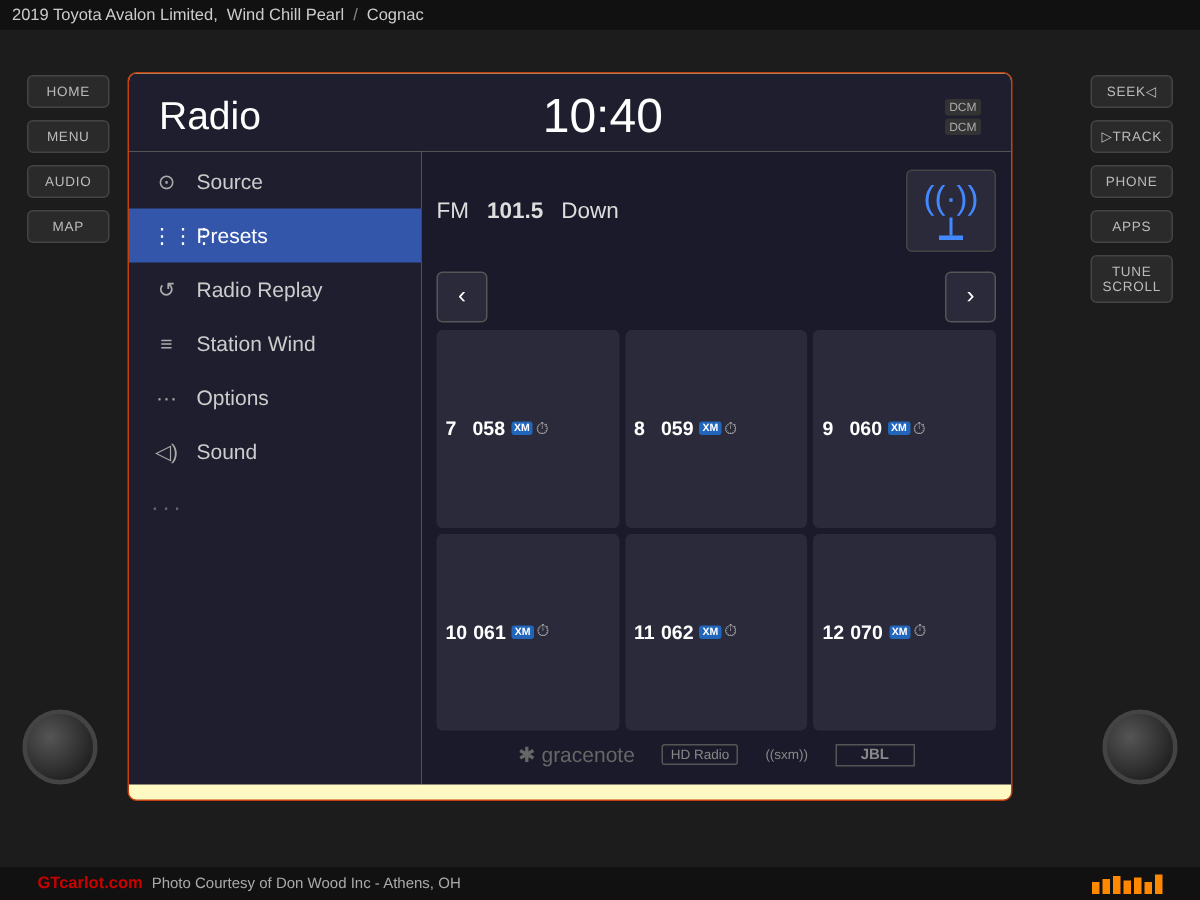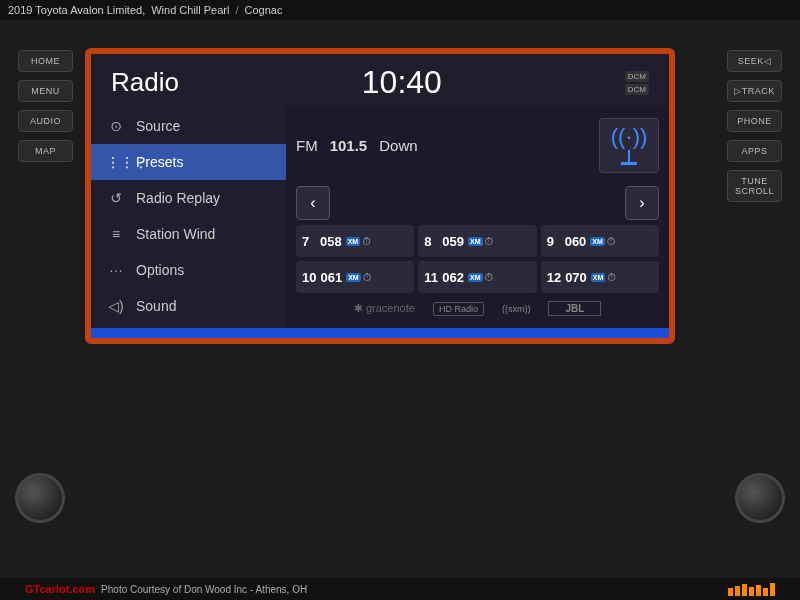--- a/index.html
+++ b/index.html
@@ -15,21 +15,20 @@
     
     #top-caption {
       position: absolute;
       top: 0; left: 0; right: 0;
       height: 20px;
       background: #111;
       display: flex;
       align-items: center;
       padding: 0 8px;
       gap: 6px;
-      text-decoration: underline;
     }
     #top-caption span {
       color: #ccc;
       font-size: 11px;
     }
     #top-caption .sep { color: #888; }
 
     
     #bottom-caption {
       position: absolute;
@@ -123,25 +122,25 @@
       right: 15px;
       bottom: 55px;
     }
 
     
     #screen {
       position: absolute;
       left: 85px;
       top: 28px;
       width: 590px;
-      height: 296px;
-      background: #1d4ed8;
+      height: 486px;
+      background: #fef9c3;
       border-radius: 6px;
       overflow: hidden;
-      border: 6px solid #c2410c;
+      border: 1px solid #c2410c;
     }
 
     
     #screen-header {
       display: flex;
       align-items: center;
       justify-content: space-between;
       padding: 10px 20px 5px 20px;
       background: #1e1e2e;
     }
@@ -335,21 +334,21 @@
     #bottom-icons {
       display: flex;
       align-items: center;
       justify-content: center;
       gap: 18px;
       padding: 4px 0;
       margin-top: 4px;
     }
     #bottom-icons .brand-text {
       color: #666;
-      font-size: 11px;
+      font-size: 14px;
     }
     #bottom-icons .hd-radio {
       color: #888;
       font-size: 9px;
       border: 1px solid #555;
       padding: 1px 5px;
       border-radius: 2px;
     }
     #bottom-icons .sxm {
       color: #888;

